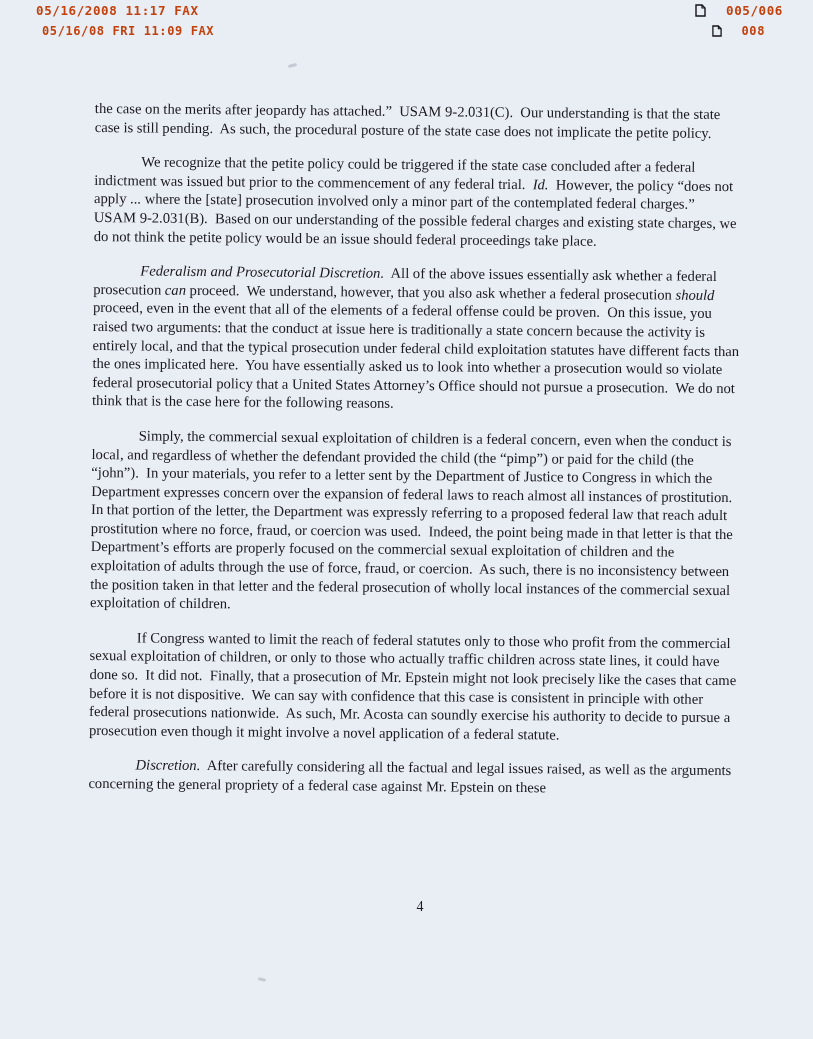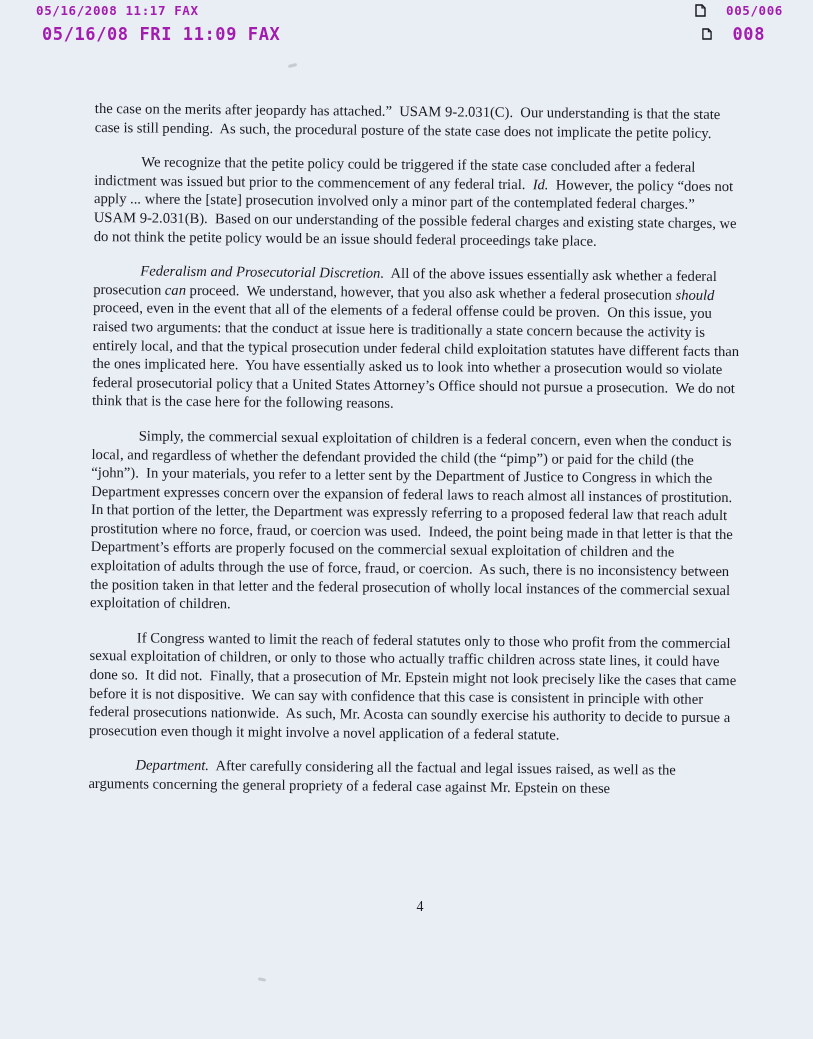--- a/index.html
+++ b/index.html
@@ -12,24 +12,24 @@
     font-family: "Liberation Serif", serif;
     color: #1b1c20;
   }
   .fax-line {
     position: absolute;
     display: flex;
     justify-content: space-between;
     align-items: center;
     font-family: "DejaVu Sans Mono", monospace;
     font-weight: bold;
-    color: #a21caf;
+    color: #c2410c;
   }
   .fax-line-1 { top: 3px; left: 36px; right: 30px; font-size: 12.5px; letter-spacing: 0.6px; }
-  .fax-line-2 { top: 24px; left: 42px; right: 48px; font-size: 17px; letter-spacing: 0.6px; }
+  .fax-line-2 { top: 24px; left: 42px; right: 48px; font-size: 12px; letter-spacing: 0.6px; }
   .fax-right { display: inline-flex; align-items: center; gap: 20px; }
   .page-icon svg { display: block; }
   .doc {
     position: absolute;
     left: 95px;
     top: 99px;
     width: 650px;
     transform: rotate(0.55deg);
     transform-origin: top left;
     font-size: 14.6px;
@@ -88,19 +88,19 @@
     <span>008</span>
   </span>
 </div>
 
 <main class="doc">
     <div class="paragraph"><span>the case on the merits after jeopardy has attached.”  USAM 9-2.031(C).  Our understanding is that the state case is still pending.  As such, the procedural posture of the state case does not implicate the petite policy.</span></div>
     <div class="paragraph indent"><span>We recognize that the petite policy could be triggered if the state case concluded after a federal indictment was issued but prior to the commencement of any federal trial.  </span><span class="italic">Id.</span><span>  However, the policy “does not apply ... where the [state] prosecution involved only a minor part of the contemplated federal charges.”  USAM 9-2.031(B).  Based on our understanding of the possible federal charges and existing state charges, we do not think the petite policy would be an issue should federal proceedings take place.</span></div>
     <div class="paragraph indent"><span class="italic">Federalism and Prosecutorial Discretion.</span><span>  All of the above issues essentially ask whether a federal prosecution </span><span class="italic">can</span><span> proceed.  We understand, however, that you also ask whether a federal prosecution </span><span class="italic">should</span><span> proceed, even in the event that all of the elements of a federal offense could be proven.  On this issue, you raised two arguments: that the conduct at issue here is traditionally a state concern because the activity is entirely local, and that the typical prosecution under federal child exploitation statutes have different facts than the ones implicated here.  You have essentially asked us to look into whether a prosecution would so violate federal prosecutorial policy that a United States Attorney’s Office should not pursue a prosecution.  We do not think that is the case here for the following reasons.</span></div>
     <div class="paragraph indent"><span>Simply, the commercial sexual exploitation of children is a federal concern, even when the conduct is local, and regardless of whether the defendant provided the child (the “pimp”) or paid for the child (the “john”).  In your materials, you refer to a letter sent by the Department of Justice to Congress in which the Department expresses concern over the expansion of federal laws to reach almost all instances of prostitution.  In that portion of the letter, the Department was expressly referring to a proposed federal law that reach adult prostitution where no force, fraud, or coercion was used.  Indeed, the point being made in that letter is that the Department’s efforts are properly focused on the commercial sexual exploitation of children and the exploitation of adults through the use of force, fraud, or coercion.  As such, there is no inconsistency between the position taken in that letter and the federal prosecution of wholly local instances of the commercial sexual exploitation of children.</span></div>
     <div class="paragraph indent"><span>If Congress wanted to limit the reach of federal statutes only to those who profit from the commercial sexual exploitation of children, or only to those who actually traffic children across state lines, it could have done so.  It did not.  Finally, that a prosecution of Mr. Epstein might not look precisely like the cases that came before it is not dispositive.  We can say with confidence that this case is consistent in principle with other federal prosecutions nationwide.  As such, Mr. Acosta can soundly exercise his authority to decide to pursue a prosecution even though it might involve a novel application of a federal statute.</span></div>
-    <div class="paragraph indent"><span class="italic">Department.</span><span>  After carefully considering all the factual and legal issues raised, as well as the arguments concerning the general propriety of a federal case against Mr. Epstein on these</span></div>
+    <div class="paragraph indent"><span class="italic">Discretion.</span><span>  After carefully considering all the factual and legal issues raised, as well as the arguments concerning the general propriety of a federal case against Mr. Epstein on these</span></div>
   </main>
 
 <div class="page-number">4</div>
 
 <div class="artifact artifact-1"></div>
 <div class="artifact artifact-2"></div>
 
 </body></html>

